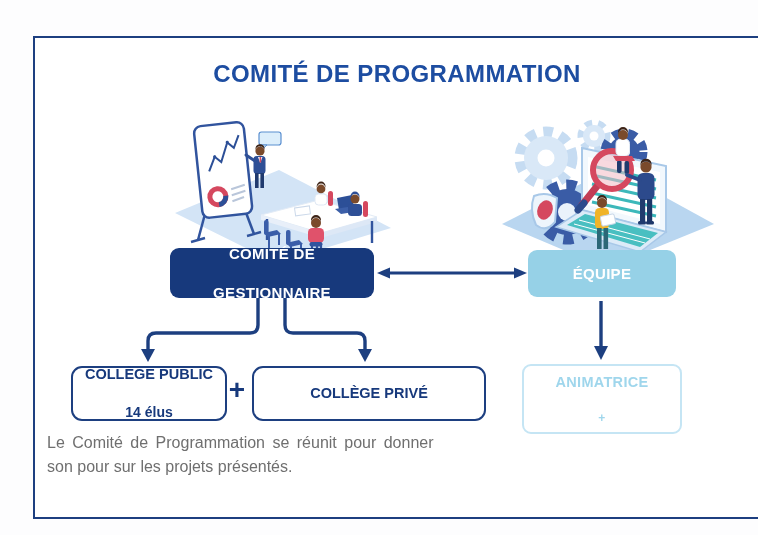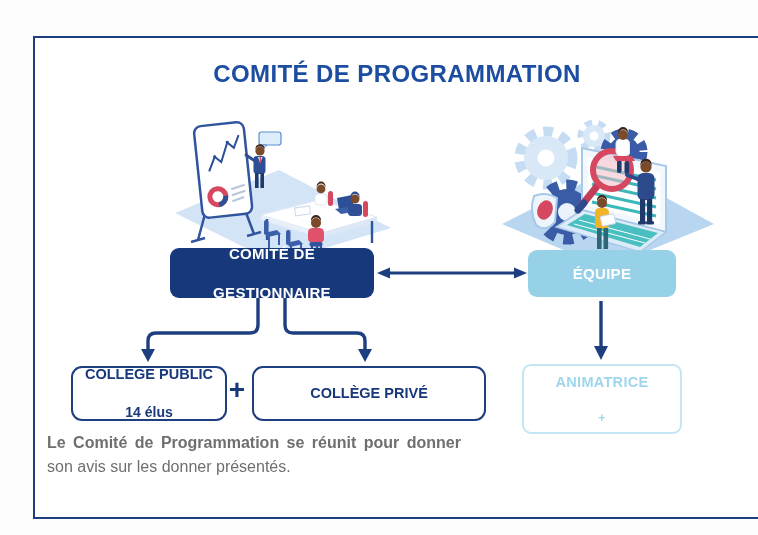--- a/index.html
+++ b/index.html
@@ -15,21 +15,21 @@
   .box-committee{left:135px;top:210px;width:204px;height:50px;background:#17397c;border-radius:9px;color:#ffffff;font-weight:bold;font-size:15px;line-height:1.32;letter-spacing:.3px;}
   .box-technical{left:493px;top:212px;width:148px;height:47px;background:#96d1e7;border-radius:9px;color:#ffffff;font-weight:bold;font-size:15px;line-height:1.32;letter-spacing:.3px;}
   .box-outline{background:#ffffff;border:2px solid #1d3f80;border-radius:11px;color:#17397c;font-weight:bold;}
   .box-public{left:36px;top:328px;width:156px;height:55px;font-size:14.5px;line-height:1.3;}
   .box-private{left:217px;top:328px;width:234px;height:55px;font-size:14.5px;line-height:1.3;}
   .box-public .sub,.box-private .sub{font-size:14px;}
   .box-animator{left:487px;top:326px;width:160px;height:70px;background:#ffffff;border:2px solid #c5e5f4;border-radius:9px;color:#9fd6ec;font-weight:bold;font-size:14.5px;line-height:1.45;letter-spacing:.3px;}
   .box-animator .plus-mid{font-size:12px;line-height:1.1;}
   .plus-sep{position:absolute;left:186px;top:336px;width:32px;text-align:center;font-size:28px;font-weight:bold;color:#17397c;}
   .caption{position:absolute;left:12px;top:393px;width:456px;font-size:16px;color:#6f6f6f;line-height:1.5;}
-  .caption .l1{display:block;word-spacing:3px;font-weight:bold;}
+  .caption .l1{display:block;word-spacing:3px;}
   .caption .l2{display:block;}
   svg{display:block;}
   .connector{position:absolute;}
 </style>
 </head>
 <body>
 
 <div class="screen">
   <div class="bg-circle"></div>
 
@@ -239,17 +239,17 @@
       <span>COLLÈGE PRIVÉ</span>
     </div>
 
     <div class="box box-animator">
       <span>ANIMATRICE</span>
       <span class="plus-mid">+</span>
     </div>
 
     <div class="caption">
       <span class="l1">Le Comité de Programmation se réunit pour donner</span>
-      <span class="l2">son avis sur les donner présentés.</span>
+      <span class="l2">son pour sur les projets présentés.</span>
     </div>
 
   </div>
 </div>
 
 </body></html>

